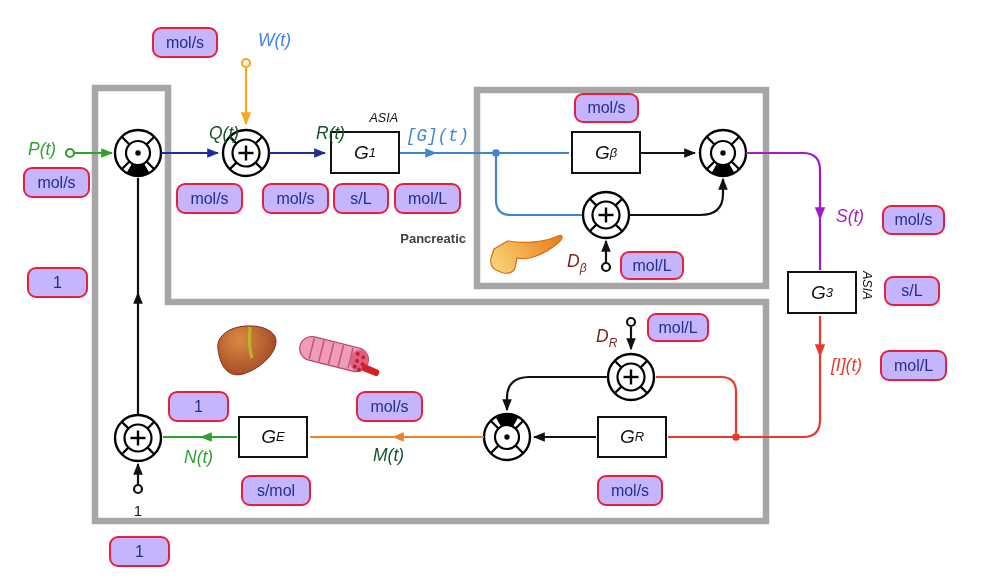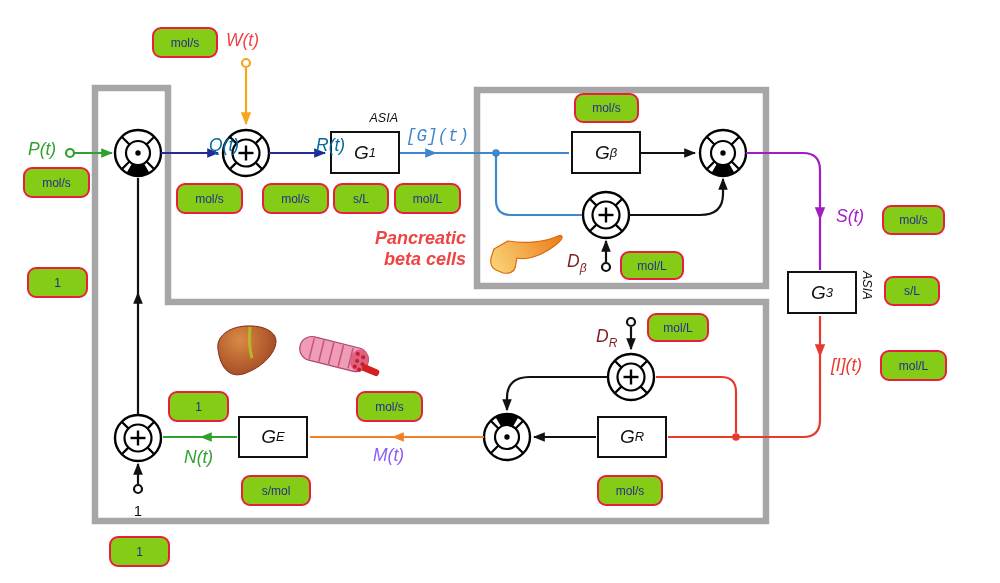--- a/index.html
+++ b/index.html
@@ -3,46 +3,46 @@
 <meta charset="utf-8">
 <style>
   html,body { margin:0; padding:0; background:#ffffff; }
   .stage {
     position:relative; width:1000px; height:583px; background:#fff;
     font-family:"Liberation Sans", sans-serif; overflow:hidden;
   }
   .stage svg.wires { position:absolute; left:0; top:0; }
   .ubox {
     position:absolute; box-sizing:border-box;
-    border:2.5px solid #e91e3c; border-radius:9px; background:#84cc16;
-    color:#232f8f; font-size:12px;
+    border:2.5px solid #e91e3c; border-radius:9px; background:#c4b5fd;
+    color:#232f8f; font-size:16px;
     display:flex; align-items:center; justify-content:center;
     white-space:nowrap;
   }
   .block {
     position:absolute; box-sizing:border-box;
     border:2.2px solid #111; background:#fff;
     display:flex; align-items:center; justify-content:center;
     font-style:italic; font-size:19px; color:#111;
   }
   .block sub { font-size:13px; line-height:0; }
   .sig { position:absolute; font-style:italic; font-size:17.5px; white-space:nowrap; }
   .sig sub { font-size:12px; line-height:0; }
   .c-green  { color:#2fa12e; }
-  .c-navy   { color:#0369a1;margin-top:12px; }
-  .c-gold   { color:#ef4444; }
+  .c-navy   { color:#14532d; }
+  .c-gold   { color:#3b82f6;margin-left:32px; }
   .c-blue   { color:#3e87ce;font-family:Liberation Mono, monospace; }
   .c-purple { color:#a21cc4; }
   .c-red    { color:#e8392c; }
-  .c-orange { color:#8b5cf6; }
+  .c-orange { color:#14532d; }
   .c-black  { color:#7f1d1d; }
   .plain { position:absolute; font-size:15px; color:#111; text-align:center; }
   .region {
-    position:absolute; font-style:italic; font-weight:bold;
-    font-size:18px; color:#ef4444; line-height:21px; white-space:nowrap;
+    position:absolute; font-weight:bold;
+    font-size:13px; color:#404040; line-height:21px; white-space:nowrap;
   }
   .asia  { position:absolute; font-style:italic; font-size:12.5px; color:#111; white-space:nowrap; }
   .asia-vert {
     position:absolute; font-style:italic; font-size:12.5px; color:#111;
     transform:rotate(90deg); transform-origin:0 0; white-space:nowrap;
   }
 </style>
 </head>
 <body>
 
@@ -254,16 +254,15 @@
   <div class="ubox" style="left:647px;top:313px;width:62px;height:29px">mol/L</div>
   <div class="ubox" style="left:597px;top:475px;width:66px;height:31px">mol/s</div>
   <div class="ubox" style="left:356px;top:391px;width:67px;height:31px">mol/s</div>
   <div class="ubox" style="left:241px;top:475px;width:70px;height:31px">s/mol</div>
   <div class="ubox" style="left:27px;top:267px;width:61px;height:31px">1</div>
   <div class="ubox" style="left:168px;top:391px;width:61px;height:31px">1</div>
   <div class="ubox" style="left:109px;top:536px;width:61px;height:31px">1</div>
 
   <div class="region" style="left:340px;top:228px;width:126px;text-align:right">
     <span style="display:block">Pancreatic</span>
-    <span style="display:block">beta cells</span>
   </div>
 
 </div>
 
 </body></html>

